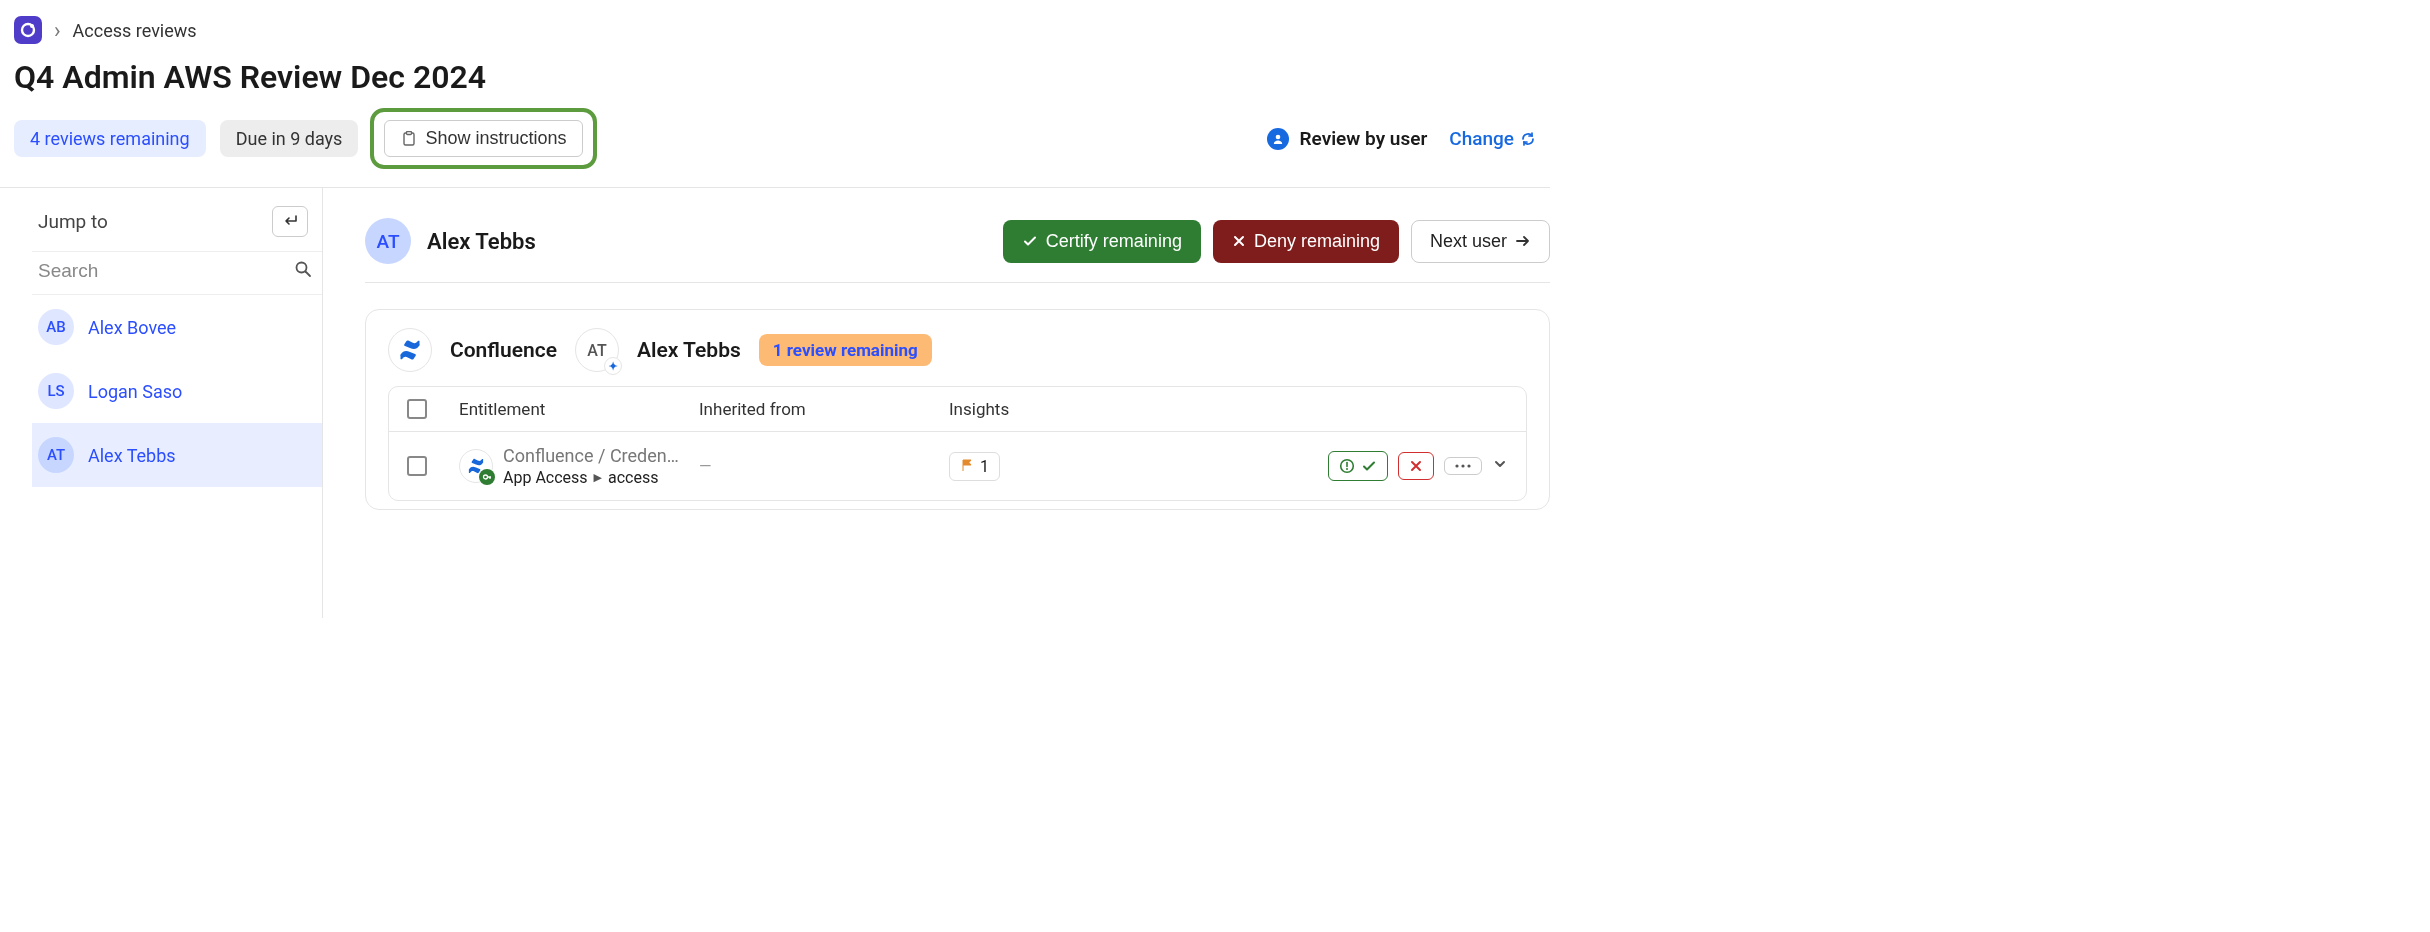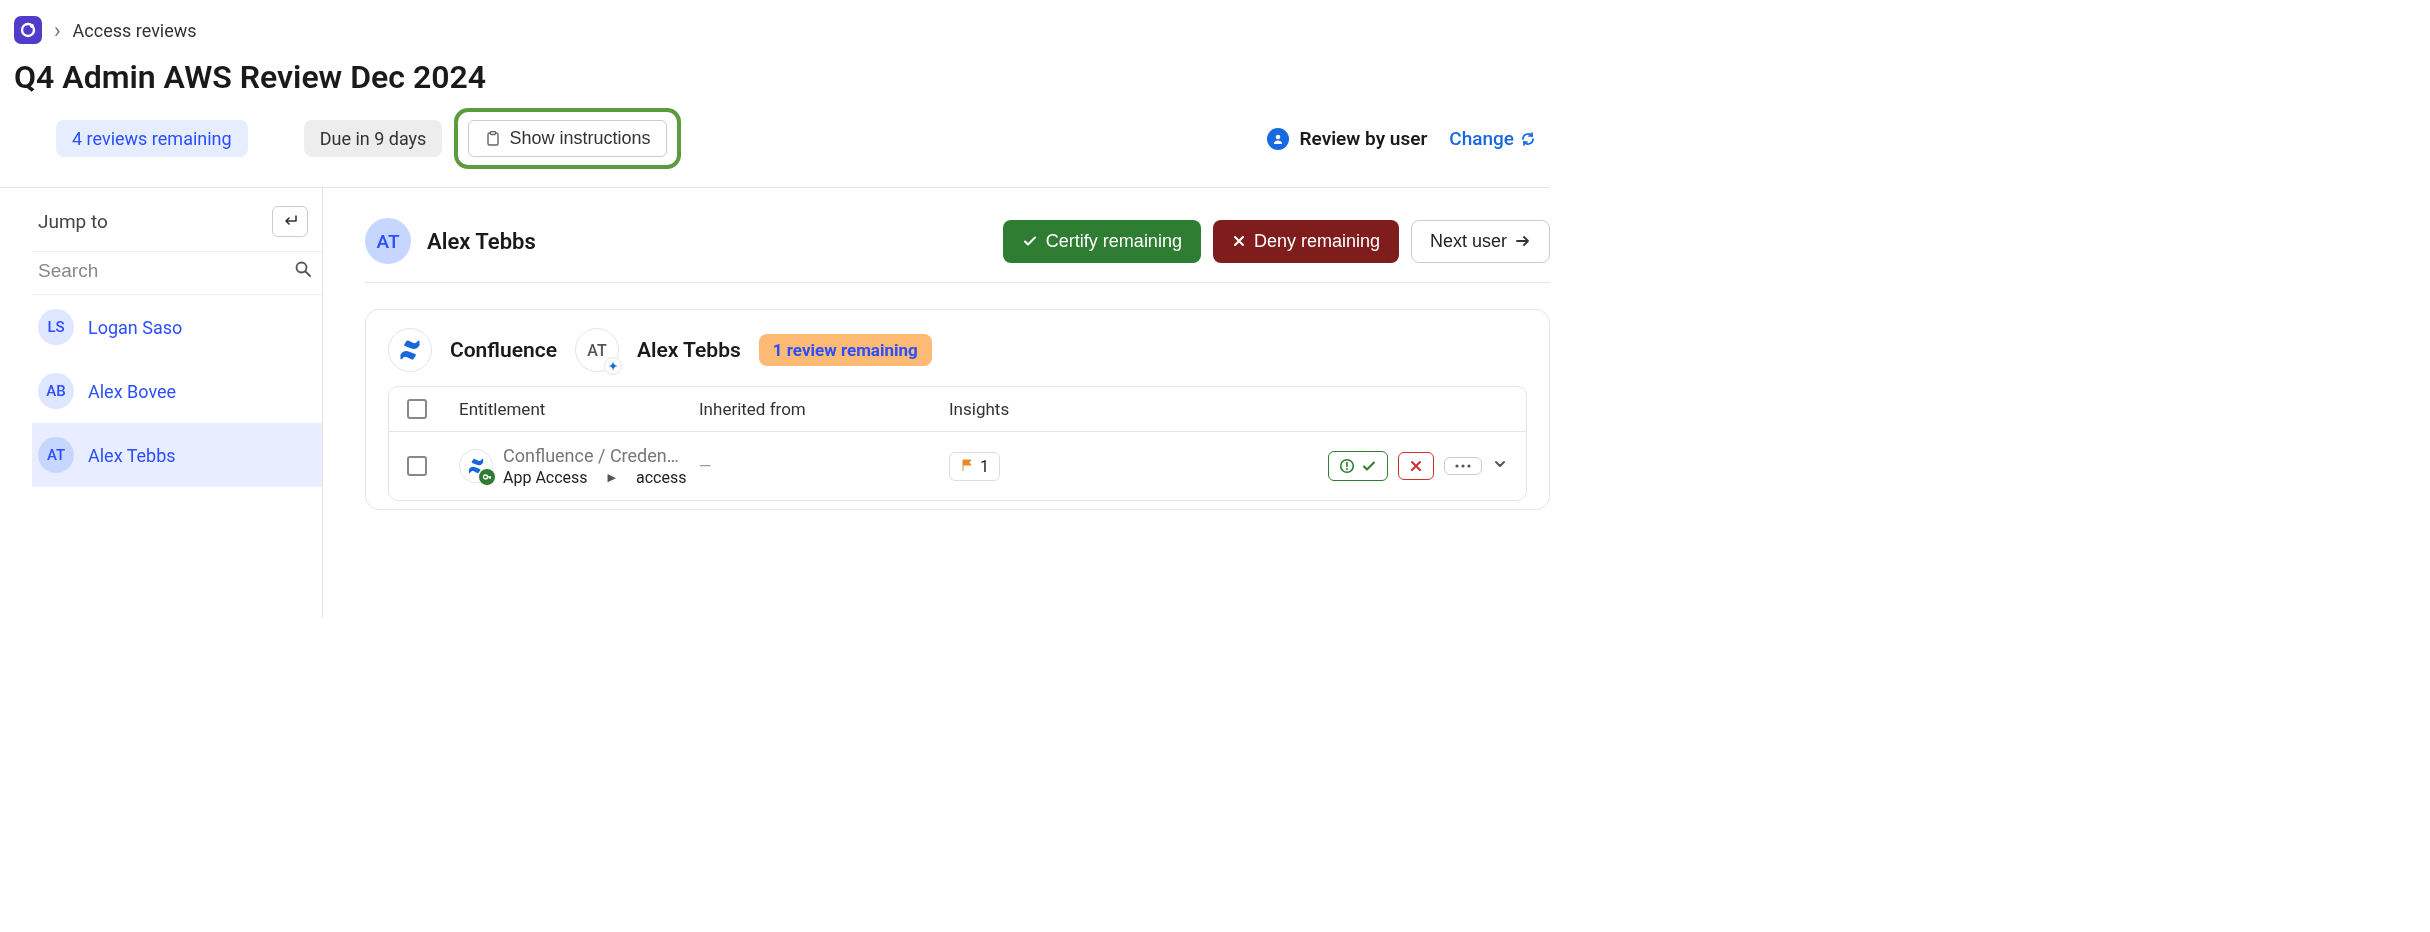--- a/index.html
+++ b/index.html
@@ -29,21 +29,21 @@
     font-size: 32px; font-weight: 600;
     padding: 4px 14px 12px;
   }
 
   .sub-bar {
     display:flex; align-items:center; gap:14px;
     padding: 0 14px 18px;
   }
   .pill {
     padding: 8px 16px; border-radius: 8px; font-size: 18px;
-    display:inline-flex; align-items:center; gap:8px;margin-left:42px;
+    display:inline-flex; align-items:center; gap:8px;
   }
   .pill-blue { background:#e6edff; color:#2b4eff; }
   .pill-grey { background:#ededed; color:#333; }
   .pill-btn {
     background:#fff; border:1px solid #ccc; color:#333;
     padding:7px 16px; border-radius:6px; font-size:18px;
     display:inline-flex; align-items:center; gap:8px;
     cursor:pointer;
   }
   .highlight-wrap {
@@ -146,21 +146,21 @@
     width:34px; height:34px; border-radius:50%; border:1px solid #e5e5e5;
     display:flex; align-items:center; justify-content:center; position:relative;
     color:#1868db; font-weight:700;
   }
   .ent-key {
     position:absolute; right:-3px; bottom:-3px; width:16px; height:16px;
     border-radius:50%; background:#2e7d32; display:flex; align-items:center; justify-content:center;
   }
   .ent-text { display:flex; flex-direction:column; line-height:1.25; }
   .ent-path { font-size:18px; color:#777; }
-  .ent-name { font-size:16px; color:#222; display:flex; align-items:center; gap:20px; }
+  .ent-name { font-size:16px; color:#222; display:flex; align-items:center; gap:6px; }
   .tri { font-size:11px; color:#555; }
 
   .dash { color:#999; }
 
   .insight-pill {
     border:1px solid #ddd; border-radius:6px; padding:4px 10px;
     display:inline-flex; align-items:center; gap:6px; font-size:16px;
   }
   .flag { color:#e58a2c; }
 
@@ -237,26 +237,26 @@
         <input class="search-input" placeholder="Search" style="">
         <span class="mag-icon">
           <svg width="18" height="18" viewBox="0 0 18 18">
               <circle cx="7.5" cy="7.5" r="5" fill="none" stroke="#555" stroke-width="1.8"></circle>
               <line x1="11.5" y1="11.5" x2="16" y2="16" stroke="#555" stroke-width="1.8" stroke-linecap="round"></line>
             </svg>
         </span>
       </div>
 
       <div class="user-item">
+        <span class="avatar avatar-light">AB</span>
+        <span class="user-name">Alex Bovee</span>
+      </div>
+      <div class="user-item">
         <span class="avatar avatar-lighter">LS</span>
         <span class="user-name">Logan Saso</span>
-      </div>
-      <div class="user-item">
-        <span class="avatar avatar-light">AB</span>
-        <span class="user-name">Alex Bovee</span>
       </div>
       <div class="user-item selected">
         <span class="avatar avatar-sel">AT</span>
         <span class="user-name">Alex Tebbs</span>
       </div>
     </aside>
 
     <section class="main">
       <div class="user-header">
         <span class="big-avatar">AT</span>

